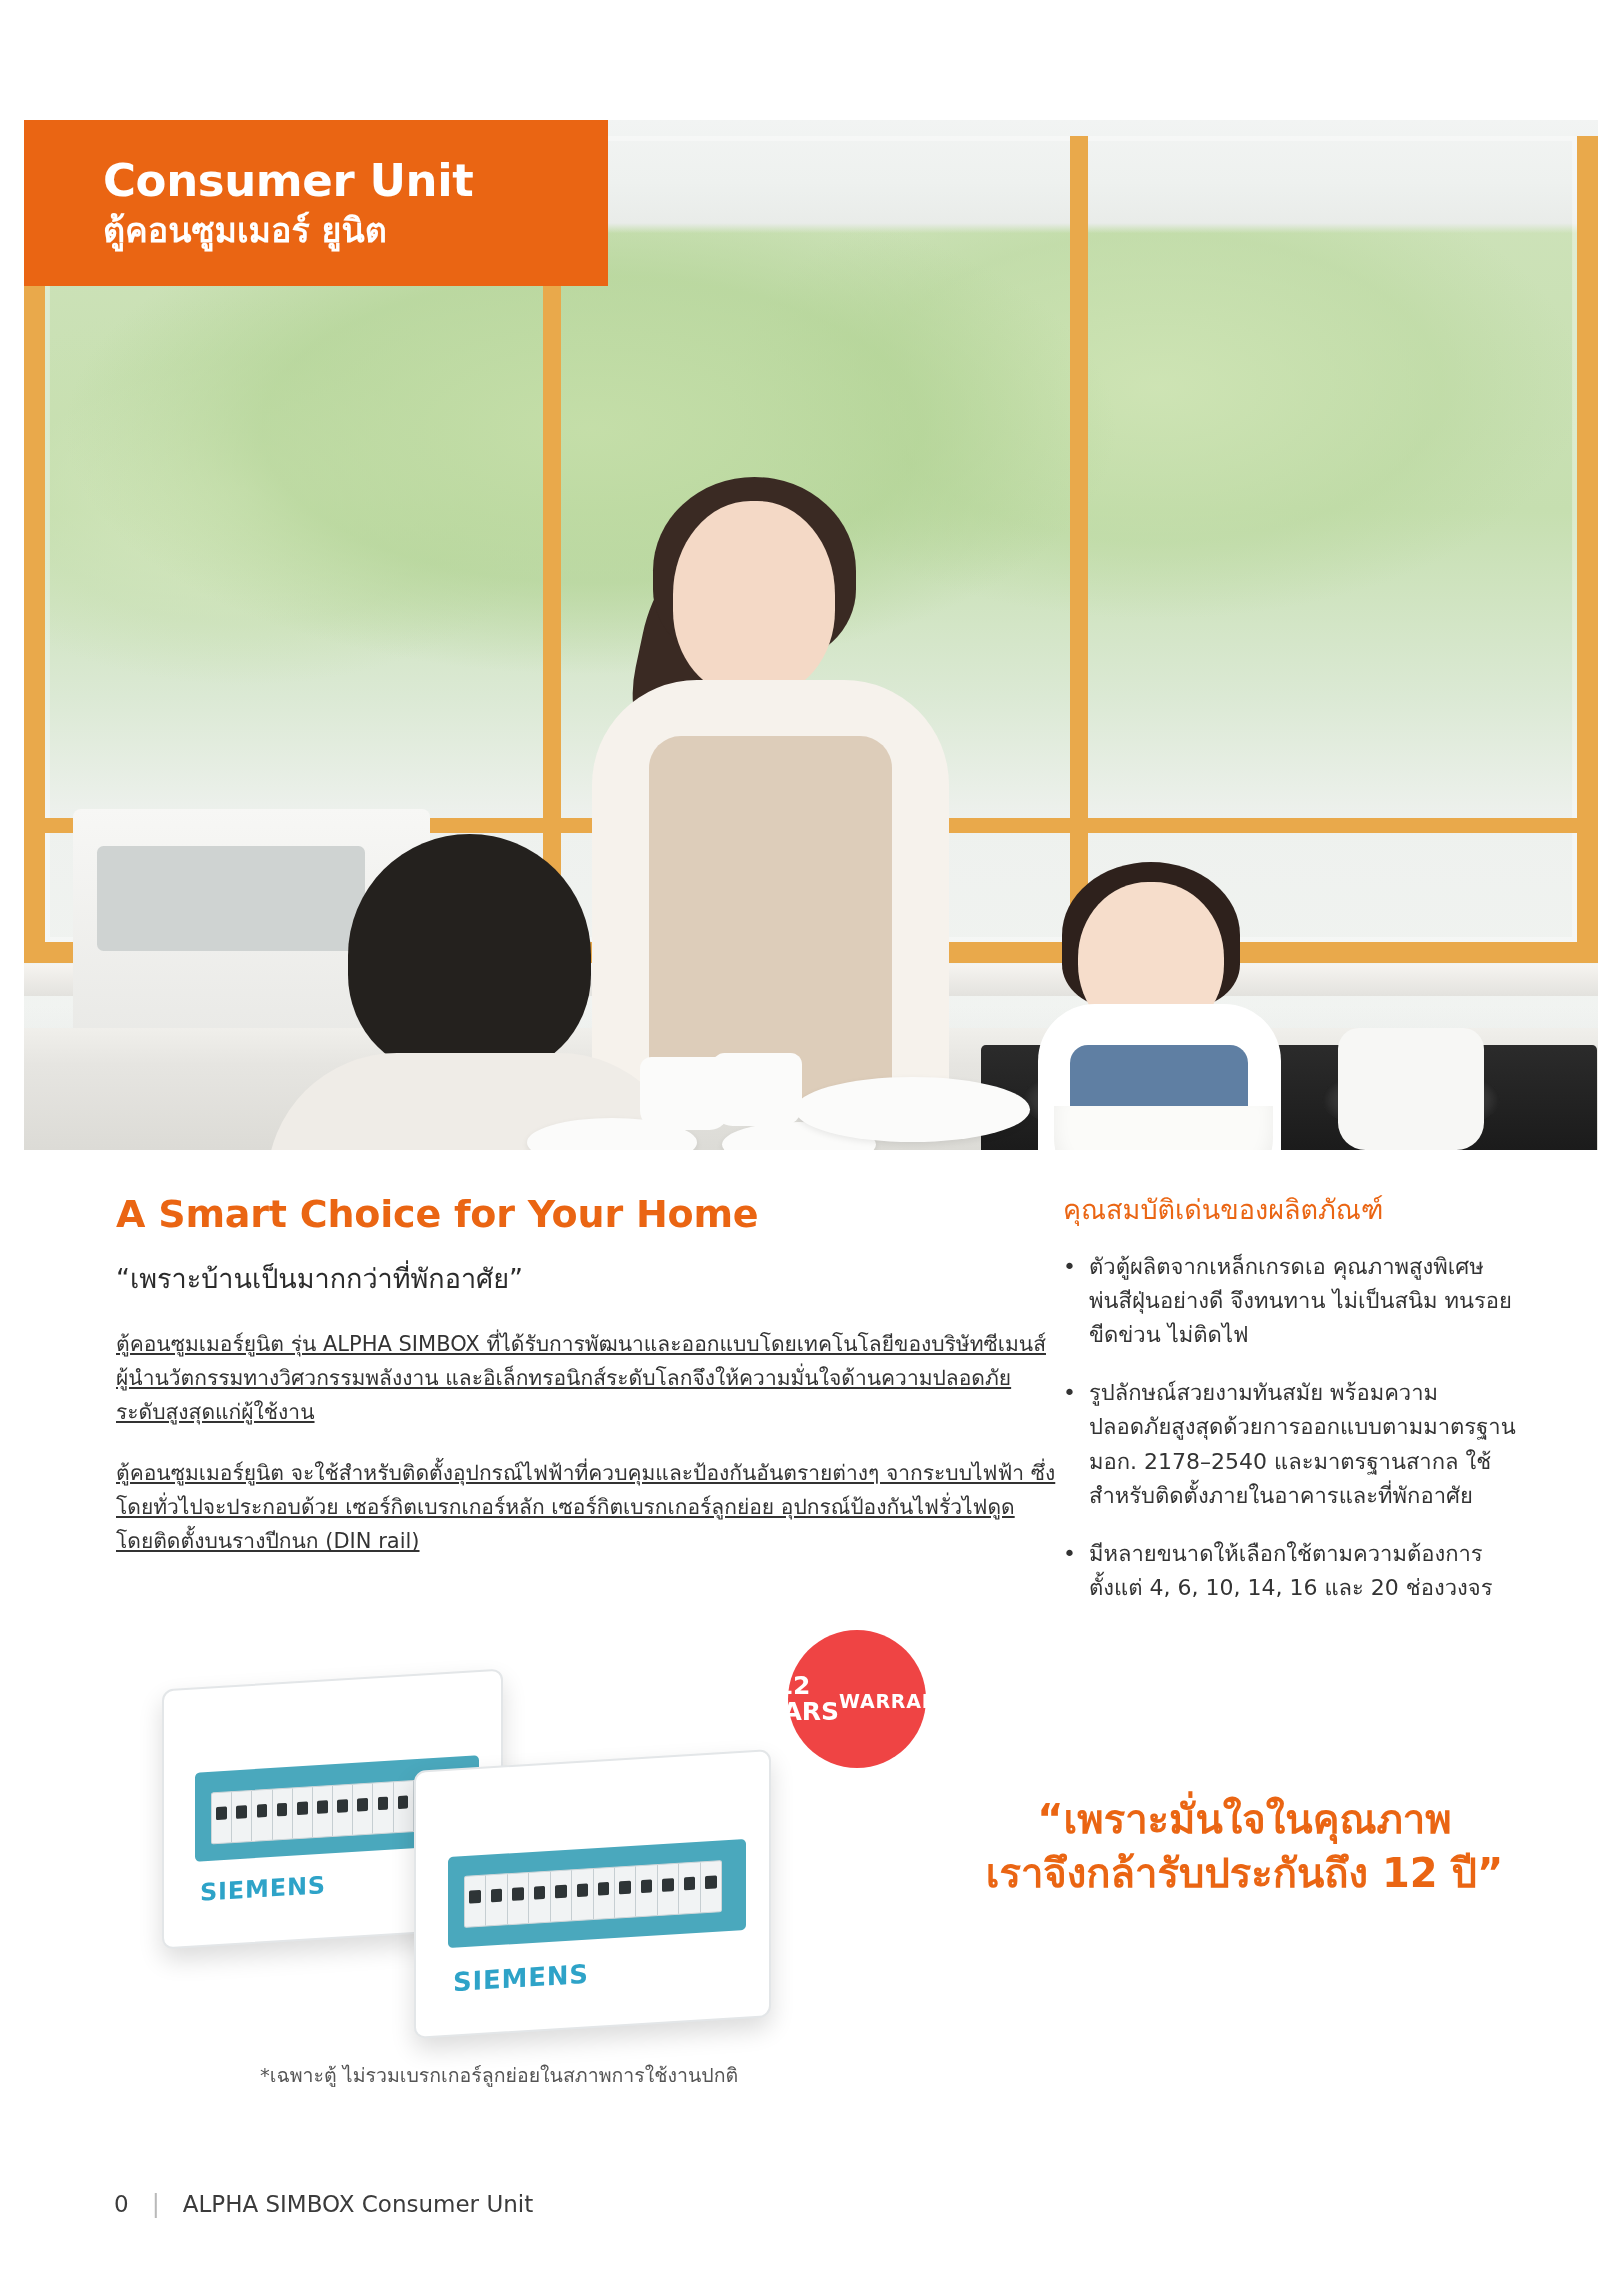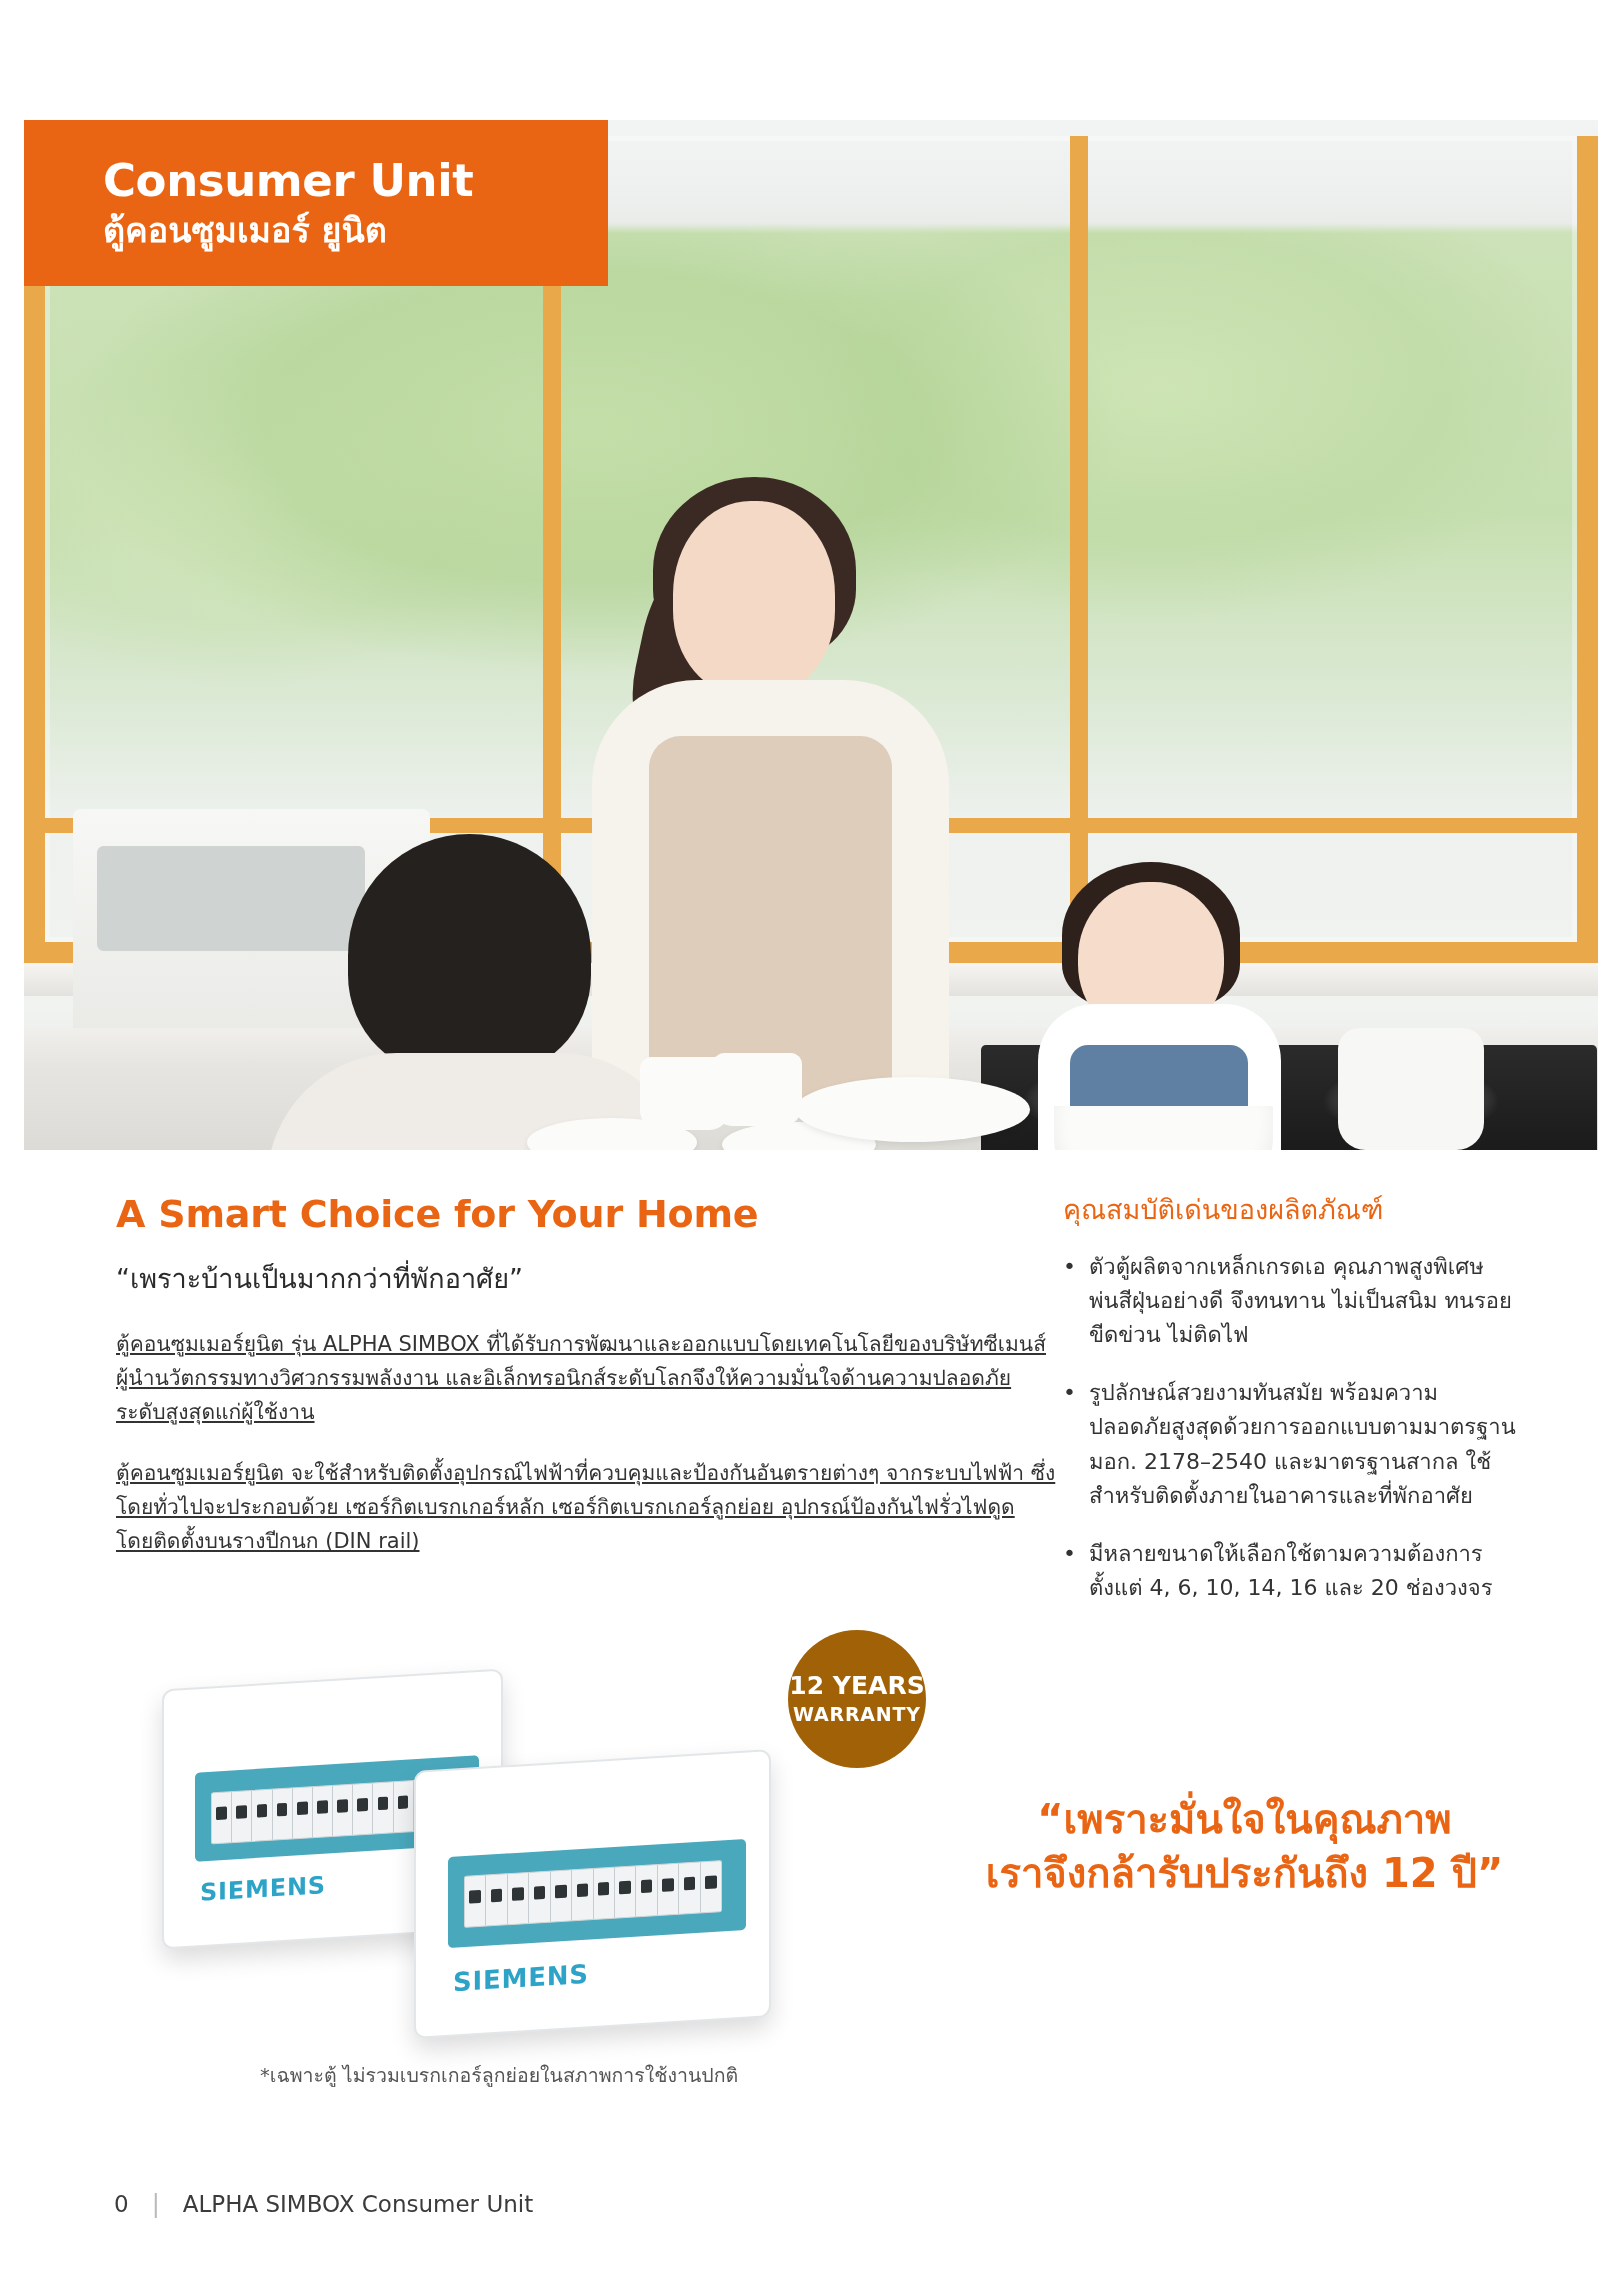--- a/index.html
+++ b/index.html
@@ -205,22 +205,22 @@
   }
   .brand {
     position:absolute; color:#2ea3c8; font-weight:bold; letter-spacing:0.8px;
   }
   .brand-back { left:54px; top:204px; font-size:24px; transform:skewY(-3.5deg); }
   .brand-front { left:307px; top:292px; font-size:26px; transform:skewY(-3.5deg); }
   .lid-back { position:absolute; left:324px; top:0px; width:32px; height:57px; background:#f4f6f7; border:2.4px solid #e3e6e8; border-radius:6.5px; }
 
   .badge {
     position:absolute; left:788px; top:438px; width:138px; height:138px;
-    border-radius:50%; background:#a16207; color:#fff;
-    display:flex; flex-direction:column; align-items:center; justify-content:center;
+    border-radius:50%; background:#ef4444; color:#fff;
+    display:flex; flex-direction:row; align-items:center; justify-content:center;
     text-align:center;
   }
   .badge-main { font-size:25px; font-weight:bold; line-height:1.05; }
   .badge-sub { font-size:19px; font-weight:bold; letter-spacing:0.8px; margin-top:3.2px; }
 
   .footnote {
     position:absolute; left:260px; top:868px; width:730px;
     color:#555; font-size:19.5px;
   }
 

